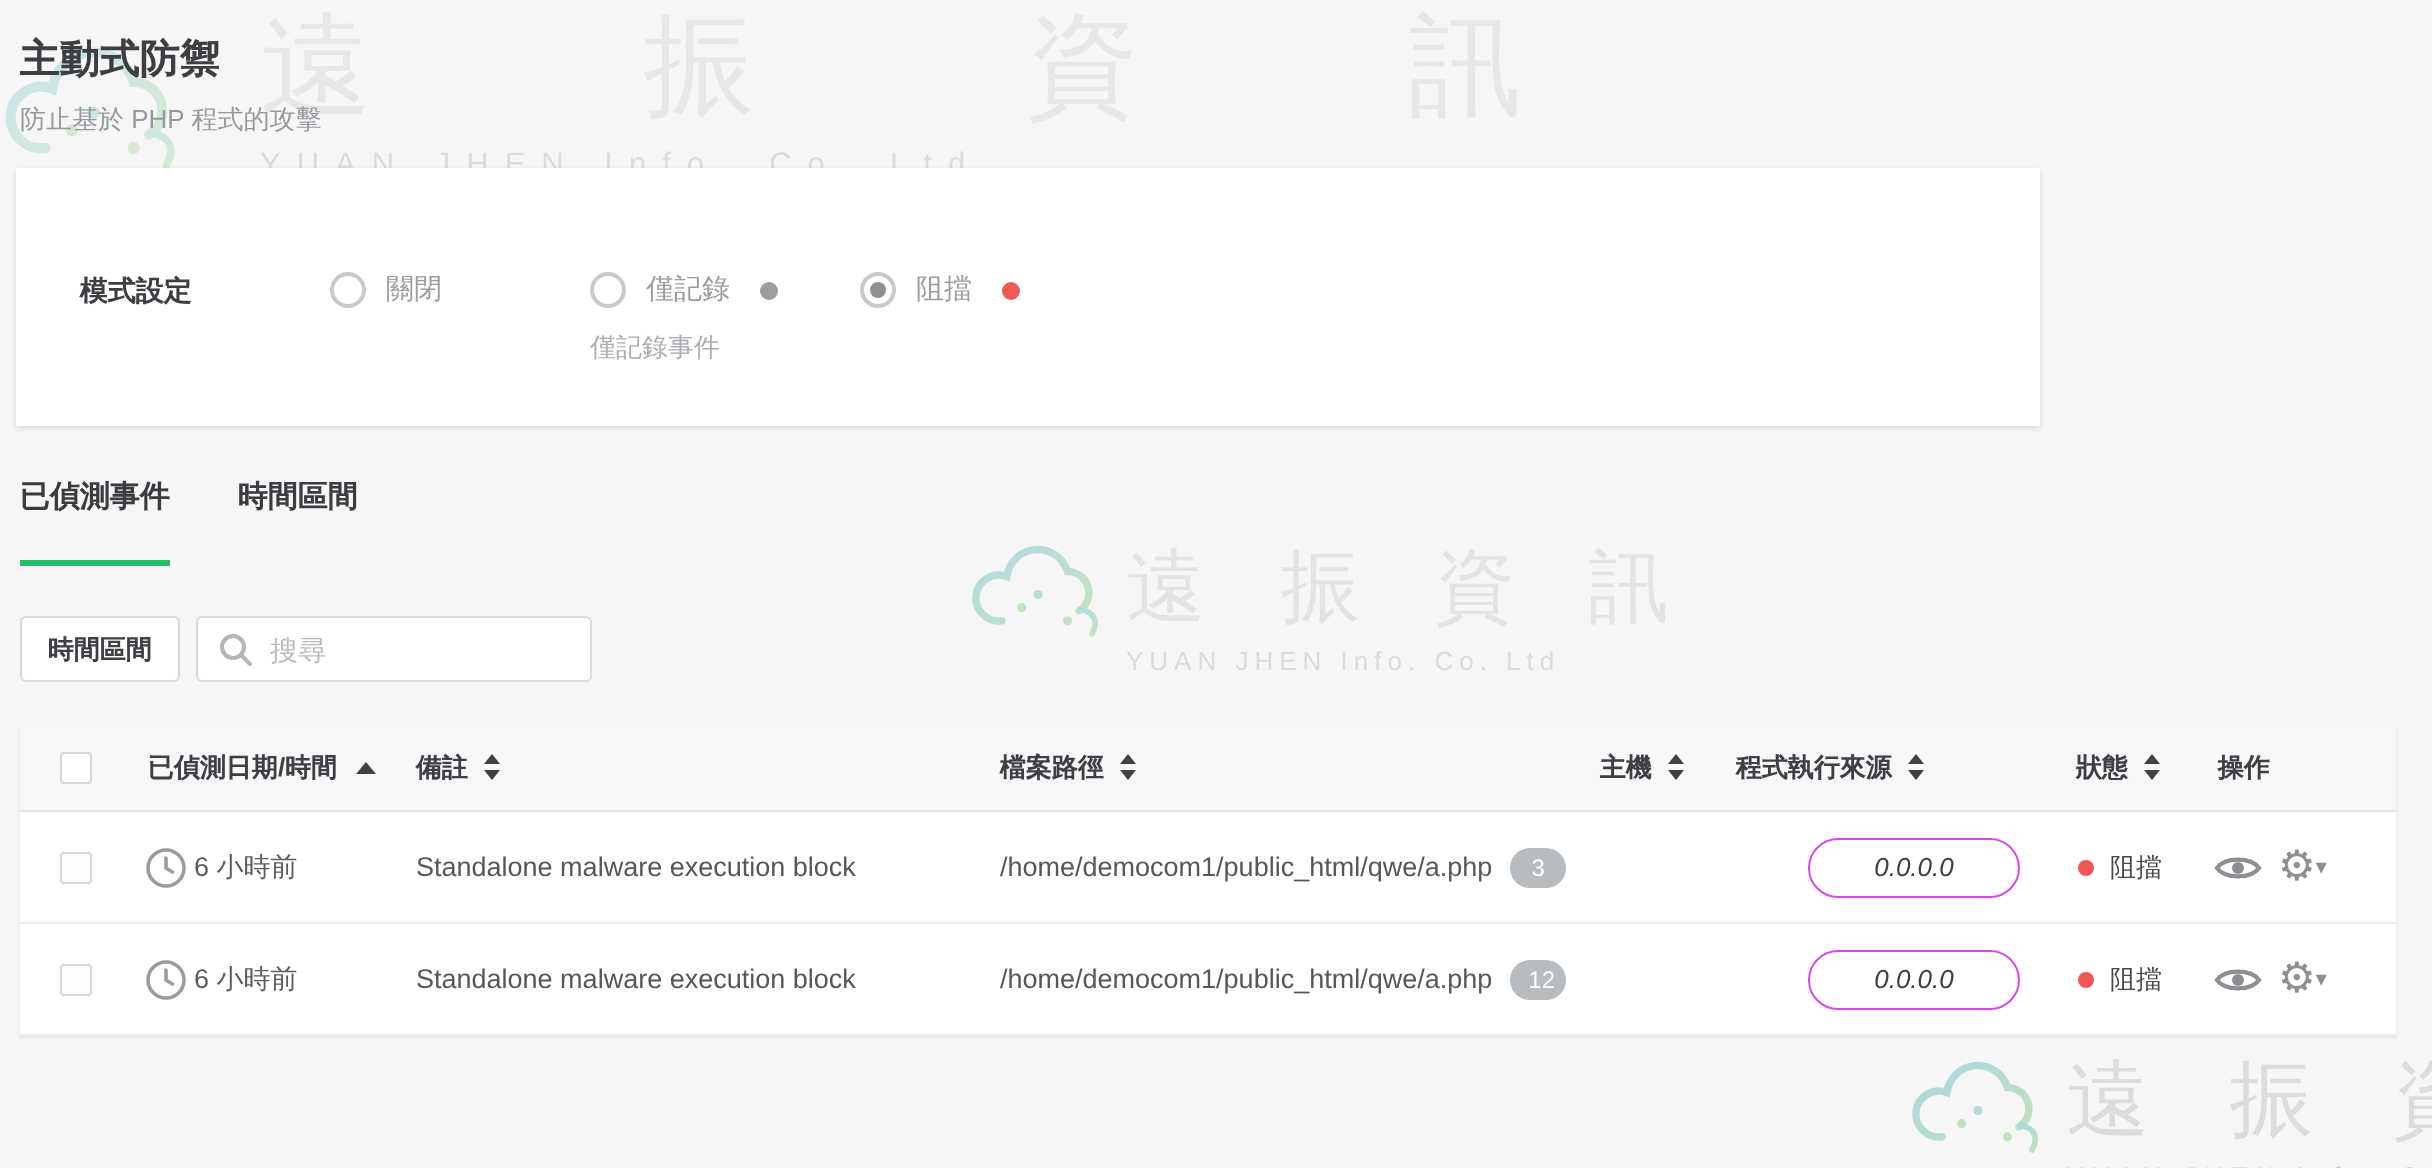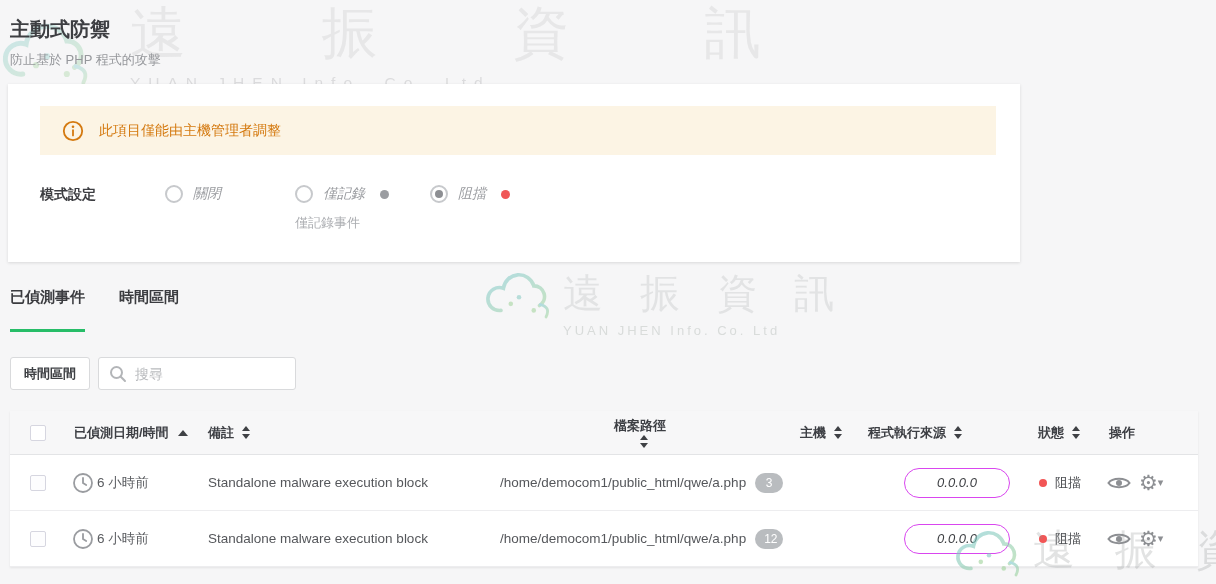--- a/index.html
+++ b/index.html
@@ -35,21 +35,21 @@
           box-shadow:0 1px 3px rgba(0,0,0,0.12); padding:22px 24px 30px 32px; }
   .banner { height:49px; background:#fcf4e4; display:flex; align-items:center; gap:15px; padding:0 22px; }
   .banner-text { font-size:14px; color:#d4790f; }
 
   .mode-row { display:flex; margin-top:30px; }
   .mode-label { width:125px; font-size:14px; font-weight:700; color:#3d3e42; padding-top:1px; }
   .mode-option.w1 { width:130px; } .mode-option.w2 { width:135px; } .mode-option.w3 { flex:1; }
   .radio-line { display:flex; align-items:center; gap:10px; cursor:pointer; }
   .radio { width:18px; height:18px; border:2px solid #c7c9cc; border-radius:50%; background:#fff; position:relative; flex:none; }
   .radio.checked::after { content:""; position:absolute; inset:3px; background:#8d8f93; border-radius:50%; }
-  .radio-text { font-size:14px; color:#9a9ca0;font-style:italic; }
+  .radio-text { font-size:14px; color:#9a9ca0; }
   .ind { width:9px; height:9px; border-radius:50%; margin-left:5px; flex:none; }
   .ind.gray { background:#9b9da1; } .ind.red { background:#f05757; }
   .mode-desc { margin-top:11px; font-size:13px; color:#abadb1; }
 
   .tabs { display:flex; gap:34px; margin:26px 0 0 10px; }
   .tab { font-size:15px; font-weight:700; color:#3b3c40; padding-bottom:22px; cursor:pointer; border-bottom:3px solid transparent; }
   .tab.active { border-bottom-color:#27bd68; }
 
   .toolbar { display:flex; gap:8px; margin:25px 0 0 10px; }
   .btn { height:33px; padding:0 13px; background:#fff; border:1px solid #d9dadc; border-radius:3px;
@@ -71,21 +71,21 @@
   .th.c8 { padding-left:14px; cursor:default; }
   .sort-both { display:inline-flex; flex-direction:column; gap:3px; margin-left:8px; }
   .tri-up { width:0; height:0; border-left:4px solid transparent; border-right:4px solid transparent; border-bottom:5px solid #3f4145; }
   .tri-down { width:0; height:0; border-left:4px solid transparent; border-right:4px solid transparent; border-top:5px solid #3f4145; }
   .tri-up.lg { border-left-width:5px; border-right-width:5px; border-bottom-width:6px; margin-left:9px; }
 
   .cb { width:16px; height:16px; border:1px solid #d6d6e0; border-radius:2px; background:#fdfdfe; margin-left:20px; cursor:pointer; }
   .cell-time { display:flex; align-items:center; gap:3px; padding-left:14px; font-size:13.5px; color:#5a5c60; }
   .cell-note { font-size:13.5px; color:#55575b; }
   .cell-path { display:flex; align-items:center; gap:9px; padding-left:10px; font-size:13.5px; color:#55575b; white-space:nowrap; }
-  .th.c4 { padding-left:10px;flex-direction:column; }
+  .th.c4 { padding-left:10px; }
   .badge { min-width:28px; padding:3px 9px; background:#b9bcbf; color:#fff; font-size:12px; border-radius:12px; text-align:center; }
   .cell-source { display:flex; justify-content:flex-end; }
   .chip { height:30px; min-width:106px; border:1px solid #d946ef; border-radius:16px; background:#fff;
           display:flex; align-items:center; justify-content:center; font-size:13px; color:#3d3f43; padding:0 14px; cursor:pointer;font-style:italic; }
   .cell-status { display:flex; align-items:center; gap:8px; padding-left:29px; font-size:13px; color:#45474b; }
   .dot-red { width:8px; height:8px; border-radius:50%; background:#f25555; flex:none; }
   .cell-actions { display:flex; align-items:center; gap:7px; padding-left:11px; }
   .icon-btn { display:flex; align-items:center; cursor:pointer; }
   .gear { font-size:21px; color:#8d8f93; line-height:1; }
   .caret { font-size:11px; color:#8d8f93; }
@@ -156,30 +156,20 @@
   </div>
 
   <div class="content">
 
     <div class="page-header">
       <div class="page-title">主動式防禦</div>
       <div class="page-subtitle">防止基於 PHP 程式的攻擊</div>
     </div>
 
     <div class="card">
-      <div class="banner">
-        <span style="display:flex">
-          <svg width="22" height="22" viewBox="0 0 22 22">
-            <circle cx="11" cy="11" r="9.2" fill="none" stroke="#d4790f" stroke-width="1.8"></circle>
-            <circle cx="11" cy="6.8" r="1.3" fill="#d4790f"></circle>
-            <rect x="10.1" y="9.3" width="1.8" height="7" rx="0.9" fill="#d4790f"></rect>
-          </svg>
-        </span>
-        <span class="banner-text">此項目僅能由主機管理者調整</span>
-      </div>
 
       <div class="mode-row">
         <div class="mode-label">模式設定</div>
 
         <div class="mode-option w1">
           <div class="radio-line">
             <span class="radio"></span>
             <span class="radio-text">關閉</span>
           </div>
         </div>

